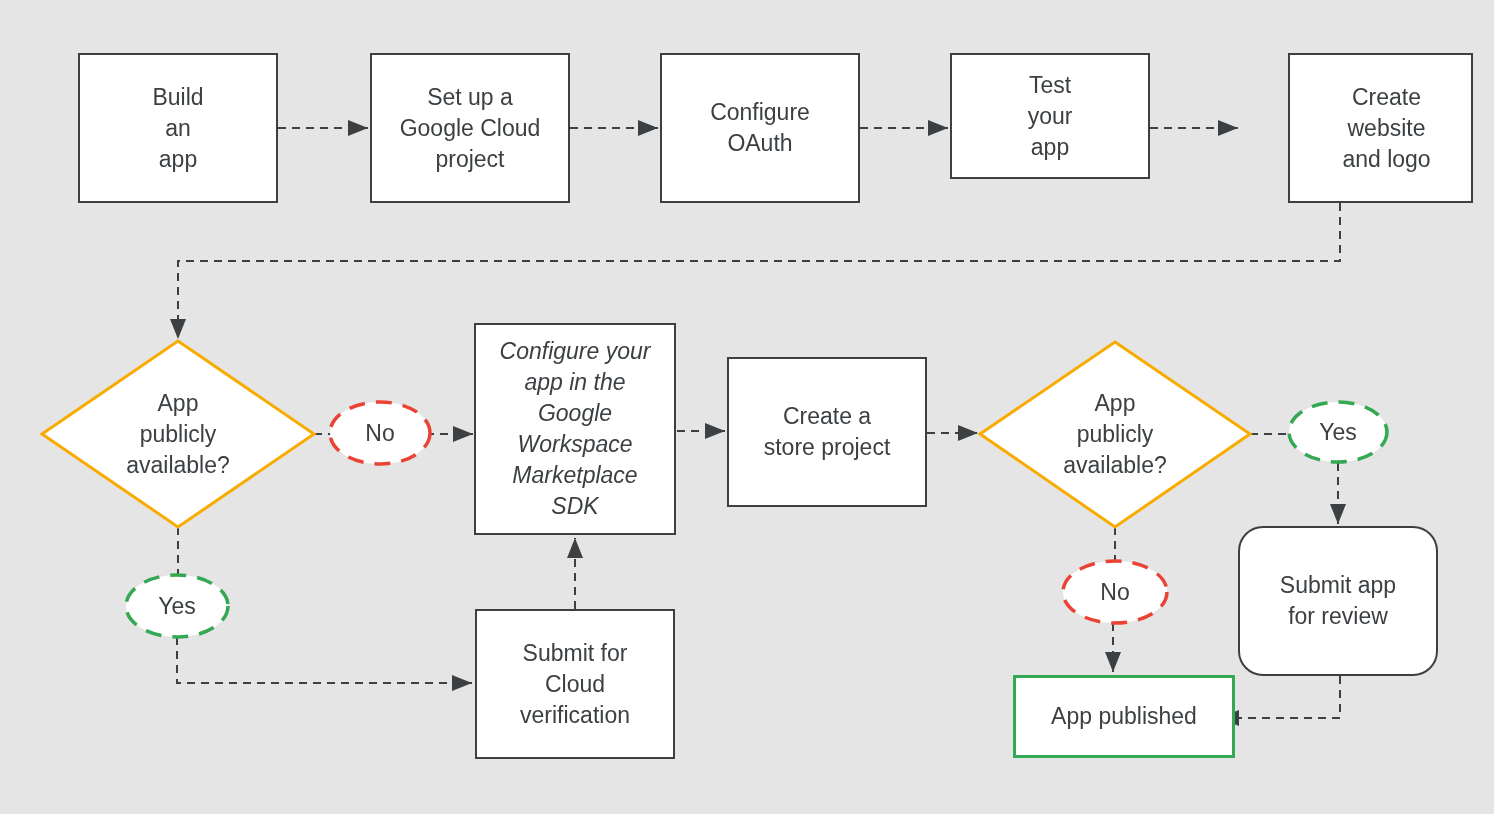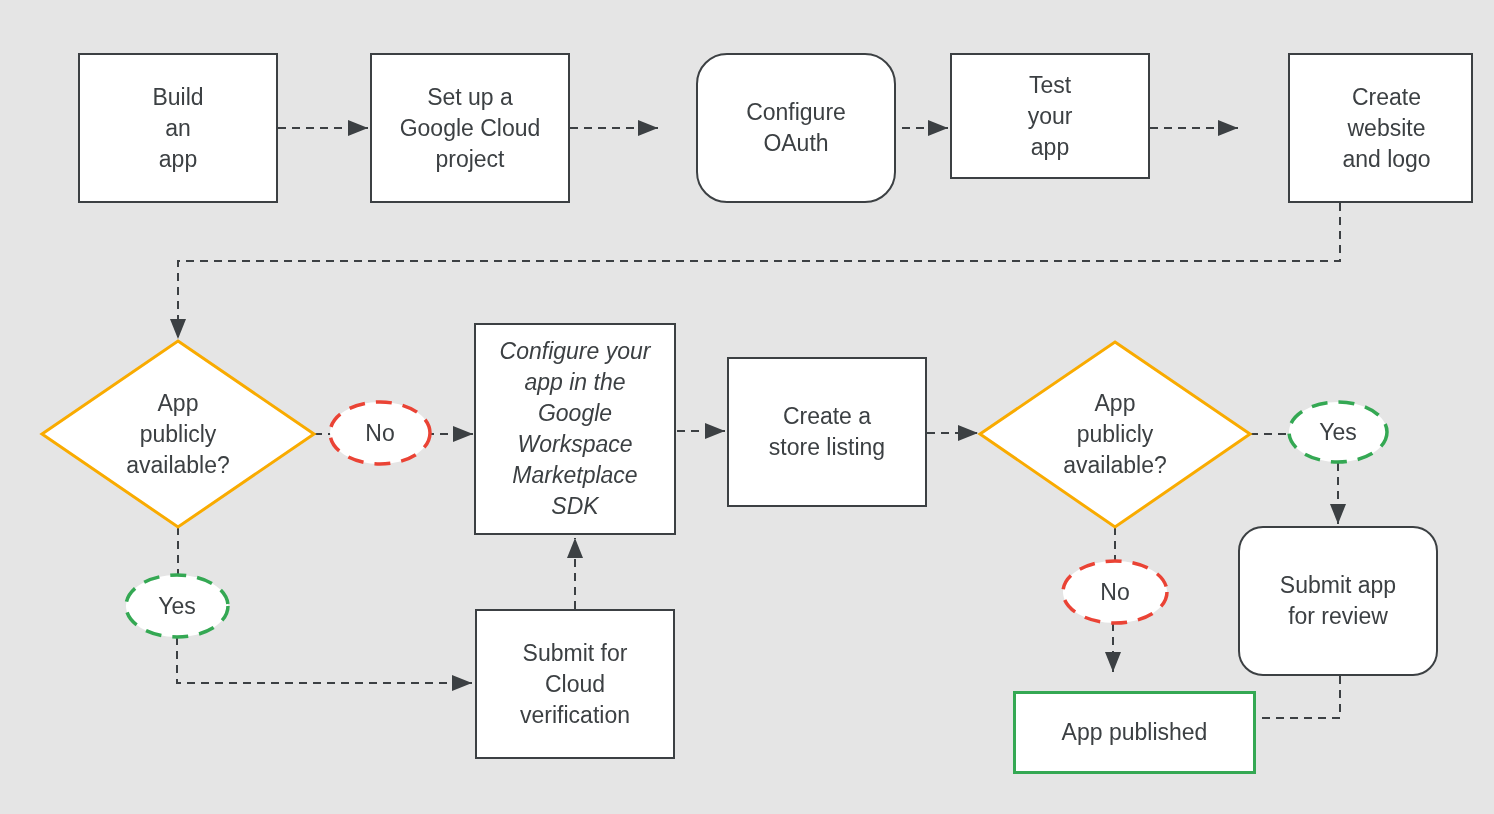--- a/index.html
+++ b/index.html
@@ -94,49 +94,49 @@
   </svg>
 
   <div class="node" style="left:78px; top:53px; width:200px; height:150px;">Build
 an
 app</div>
 
   <div class="node" style="left:370px; top:53px; width:200px; height:150px;">Set up a
 Google Cloud
 project</div>
 
-  <div class="node" style="left:696px; top:53px; width:200px; height:150px;border-radius:31px;">Configure
+  <div class="node" style="left:660px; top:53px; width:200px; height:150px;">Configure
 OAuth</div>
 
   <div class="node" style="left:950px; top:53px; width:200px; height:126px;">Test
 your
 app</div>
 
   <div class="node" style="left:1288px; top:53px; width:185px; height:150px;padding-left:12px;">Create
 website
 and logo</div>
 
   <div class="node" style="left:474px; top:323px; width:202px; height:212px;font-style:italic;">Configure your
 app in the
 Google
 Workspace
 Marketplace
 SDK</div>
 
   <div class="node" style="left:727px; top:357px; width:200px; height:150px;">Create a
-store listing</div>
+store project</div>
 
   <div class="node" style="left:1238px; top:526px; width:200px; height:150px;border-radius:25px;">Submit app
 for review</div>
 
   <div class="node" style="left:475px; top:609px; width:200px; height:150px;">Submit for
 Cloud
 verification</div>
 
-  <div class="node published" style="left:1013px; top:691px; width:243px; height:83px;text-align:center;">App published</div>
+  <div class="node published" style="left:1013px; top:675px; width:222px; height:83px;text-align:center;">App published</div>
 
   <div class="float-label" style="left:78px; top:387px; width:200px; height:94px;">App
 publicly
 available?</div>
 
   <div class="float-label" style="left:1015px; top:387px; width:200px; height:94px;">App
 publicly
 available?</div>
 
   <div class="float-label" style="left:330px; top:419px; width:100px; height:28px;">No</div>

